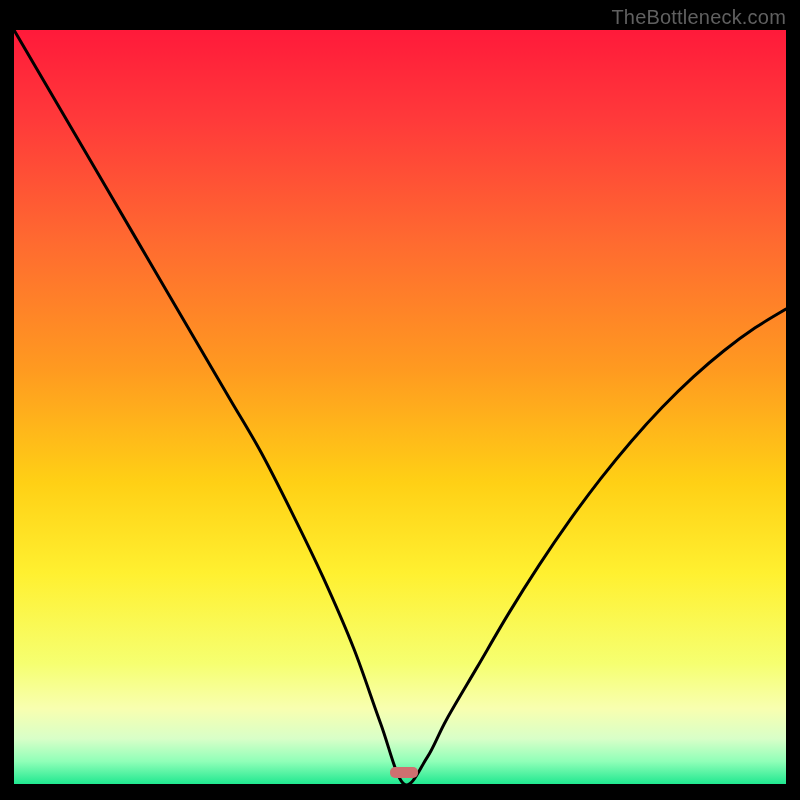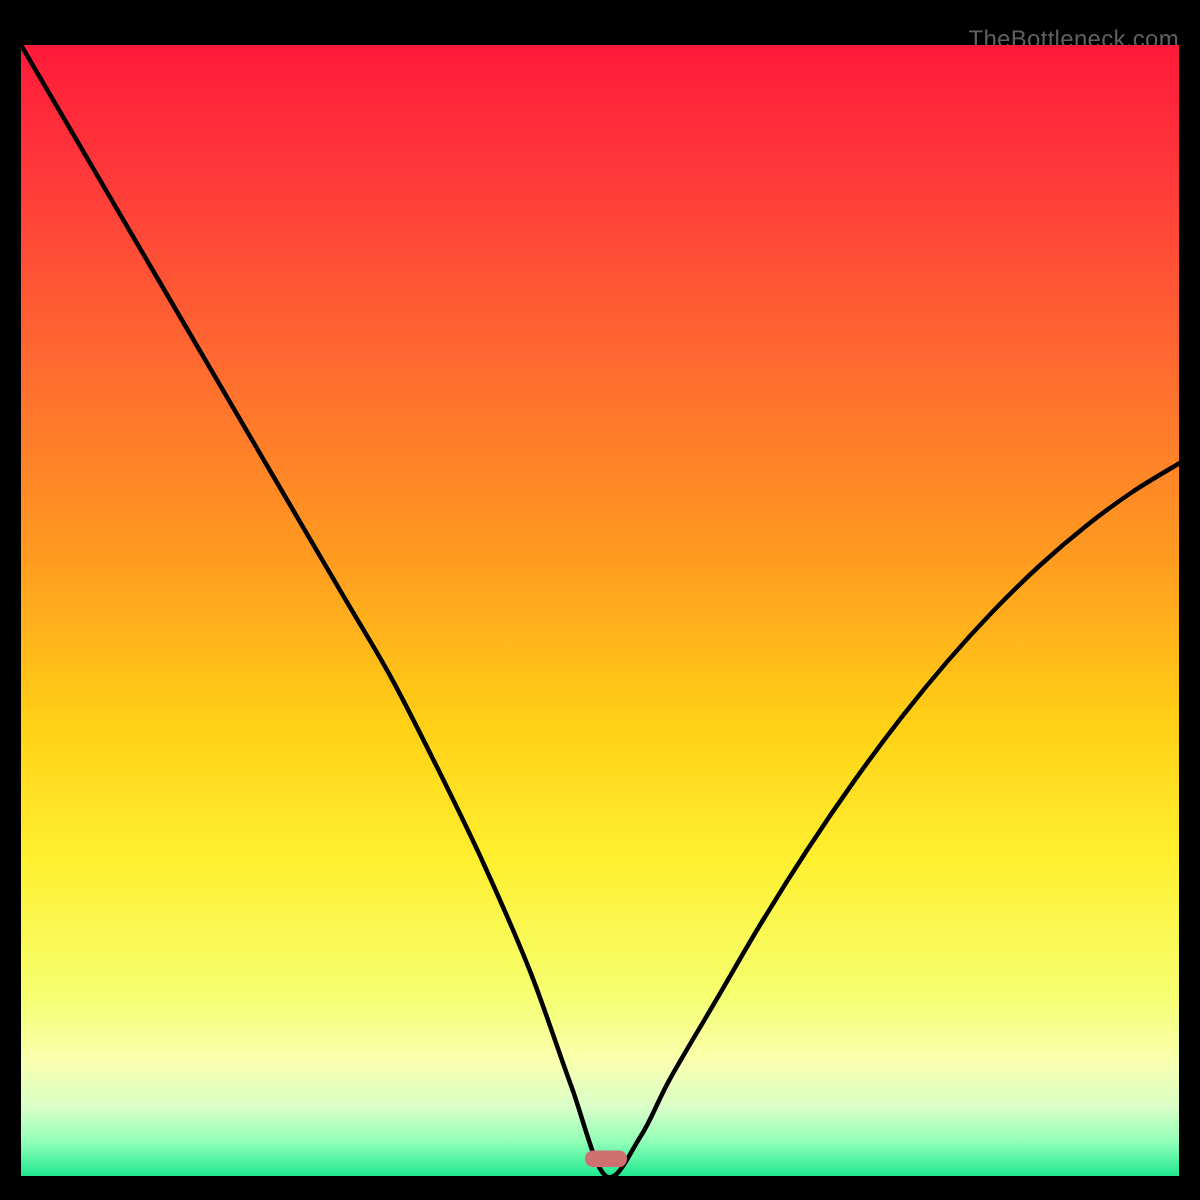--- a/index.html
+++ b/index.html
@@ -29,24 +29,24 @@
   .bottom-strip {
     position: absolute;
     left: 0;
     top: 754px;
     width: 772px;
     height: 16px;
     background: #000;
   }
   .watermark {
     position: absolute;
-    top: 18px;
+    top: 6px;
     right: 14px;
     color: #606060;
-    font-size: 16px;
+    font-size: 20px;
     font-weight: 500;
     letter-spacing: 0.2px;
   }
   .marker {
     position: absolute;
     width: 28px;
     height: 11px;
     border-radius: 5px;
     background: #cf7070;
   }

